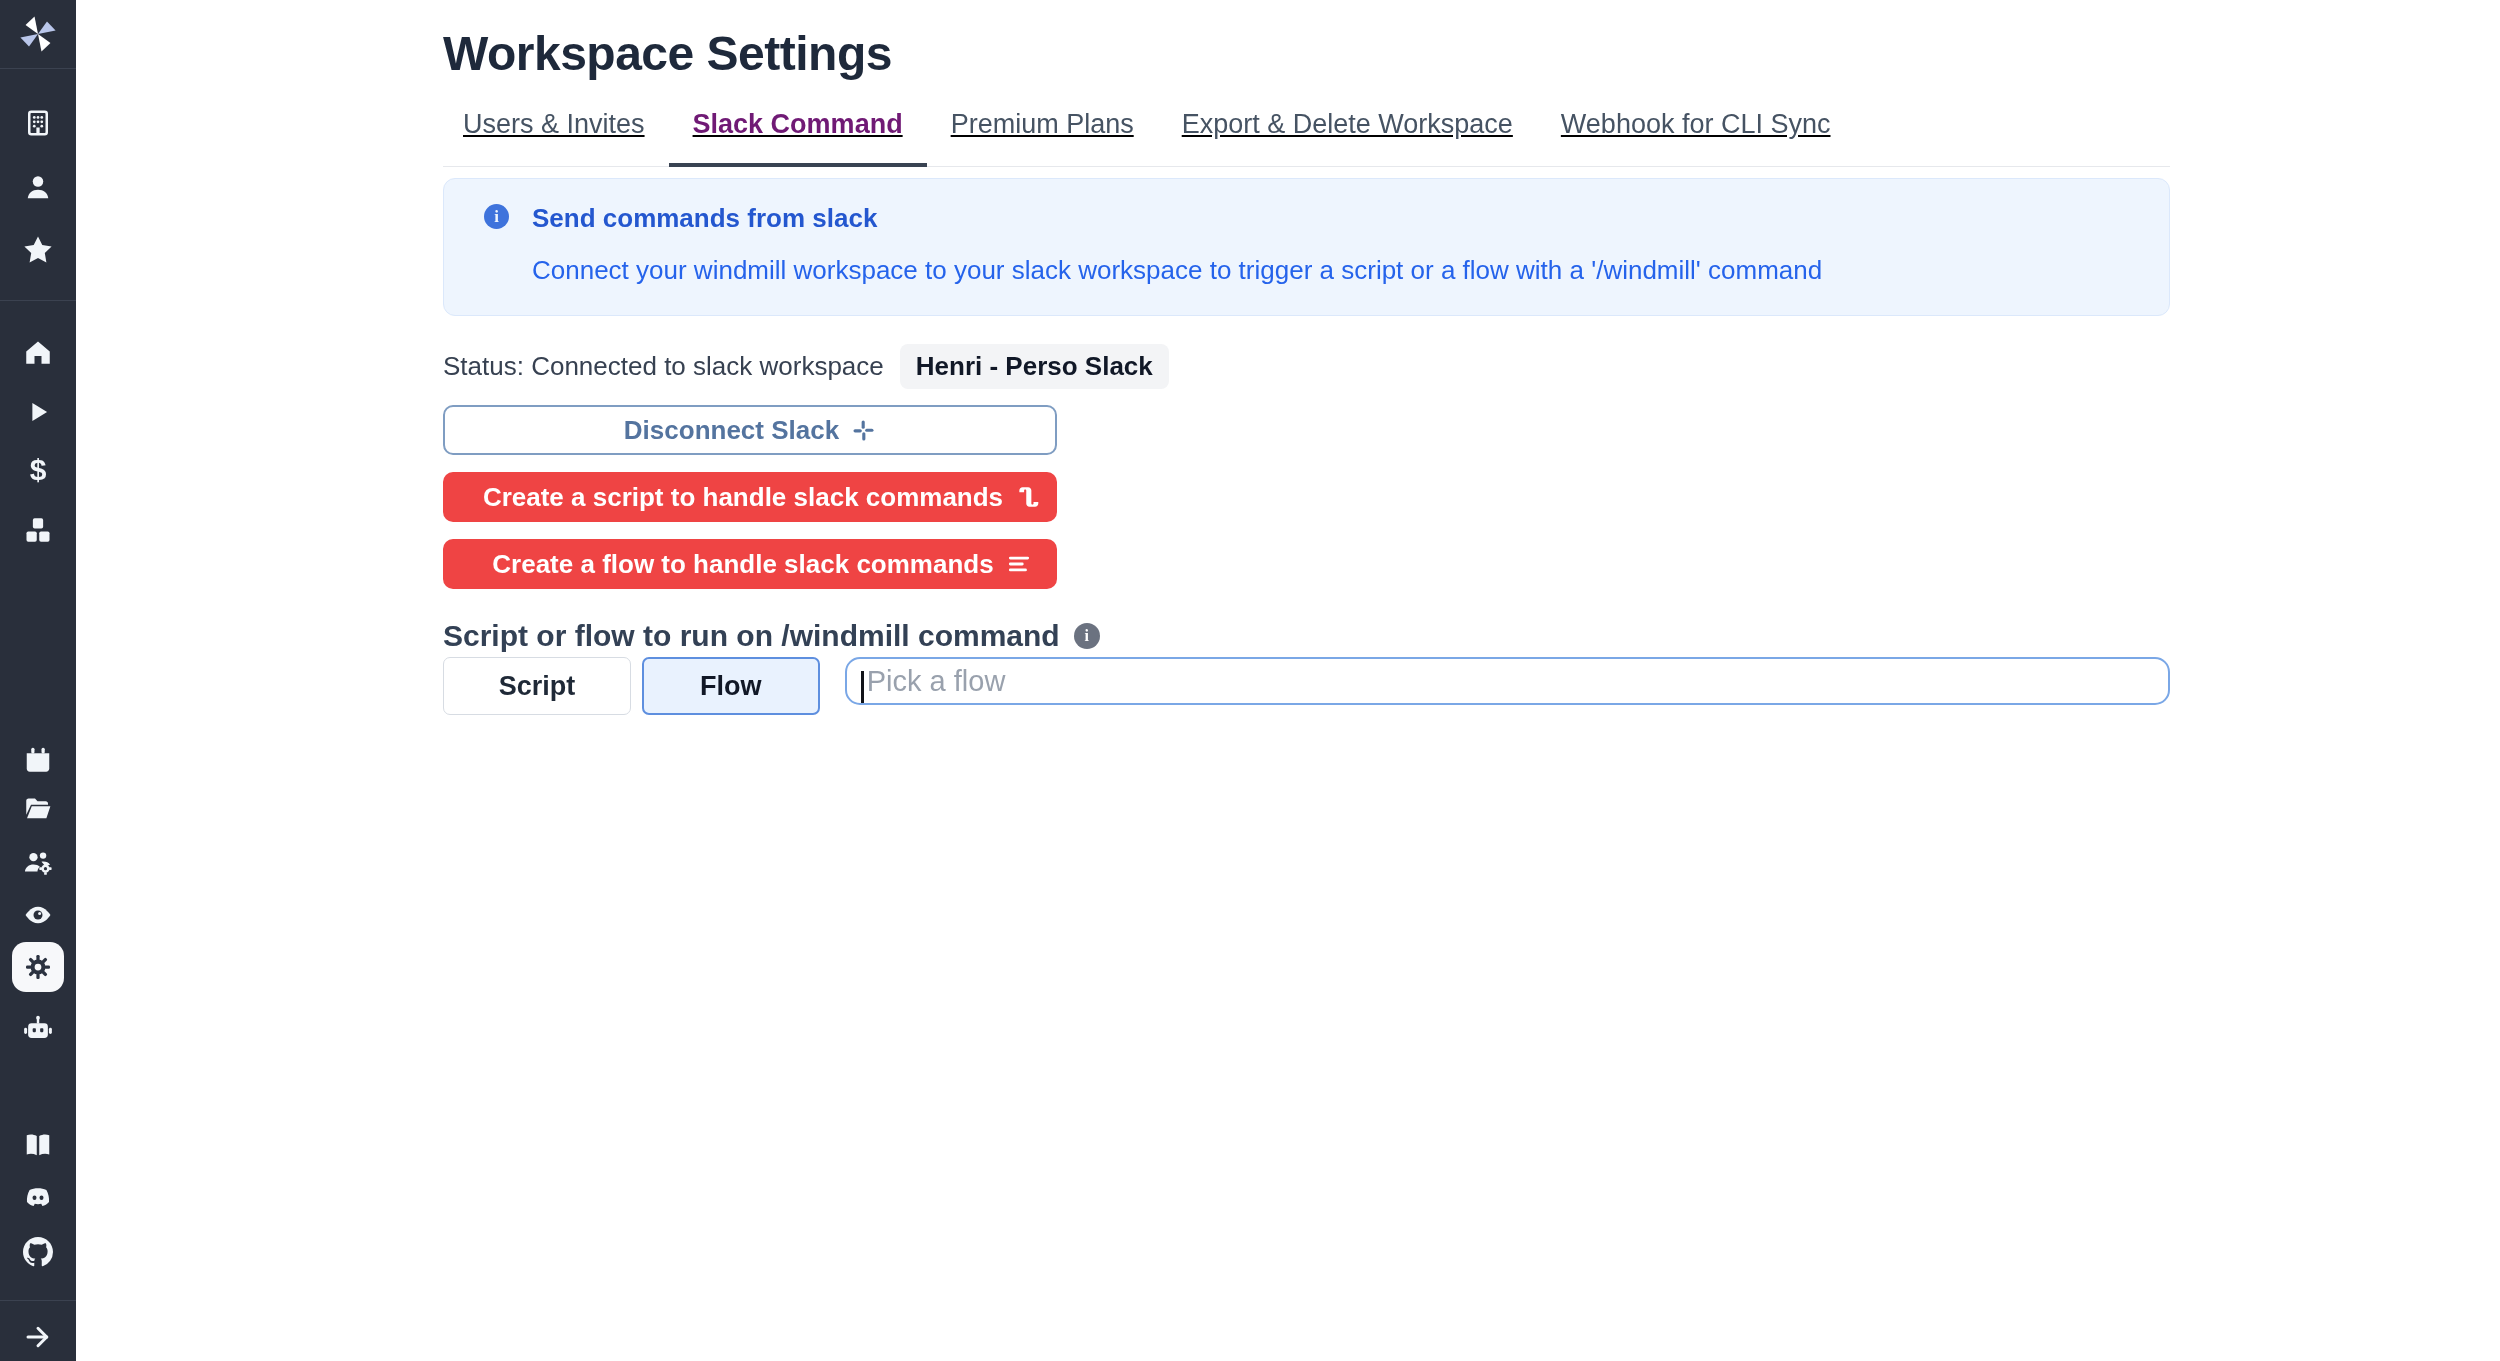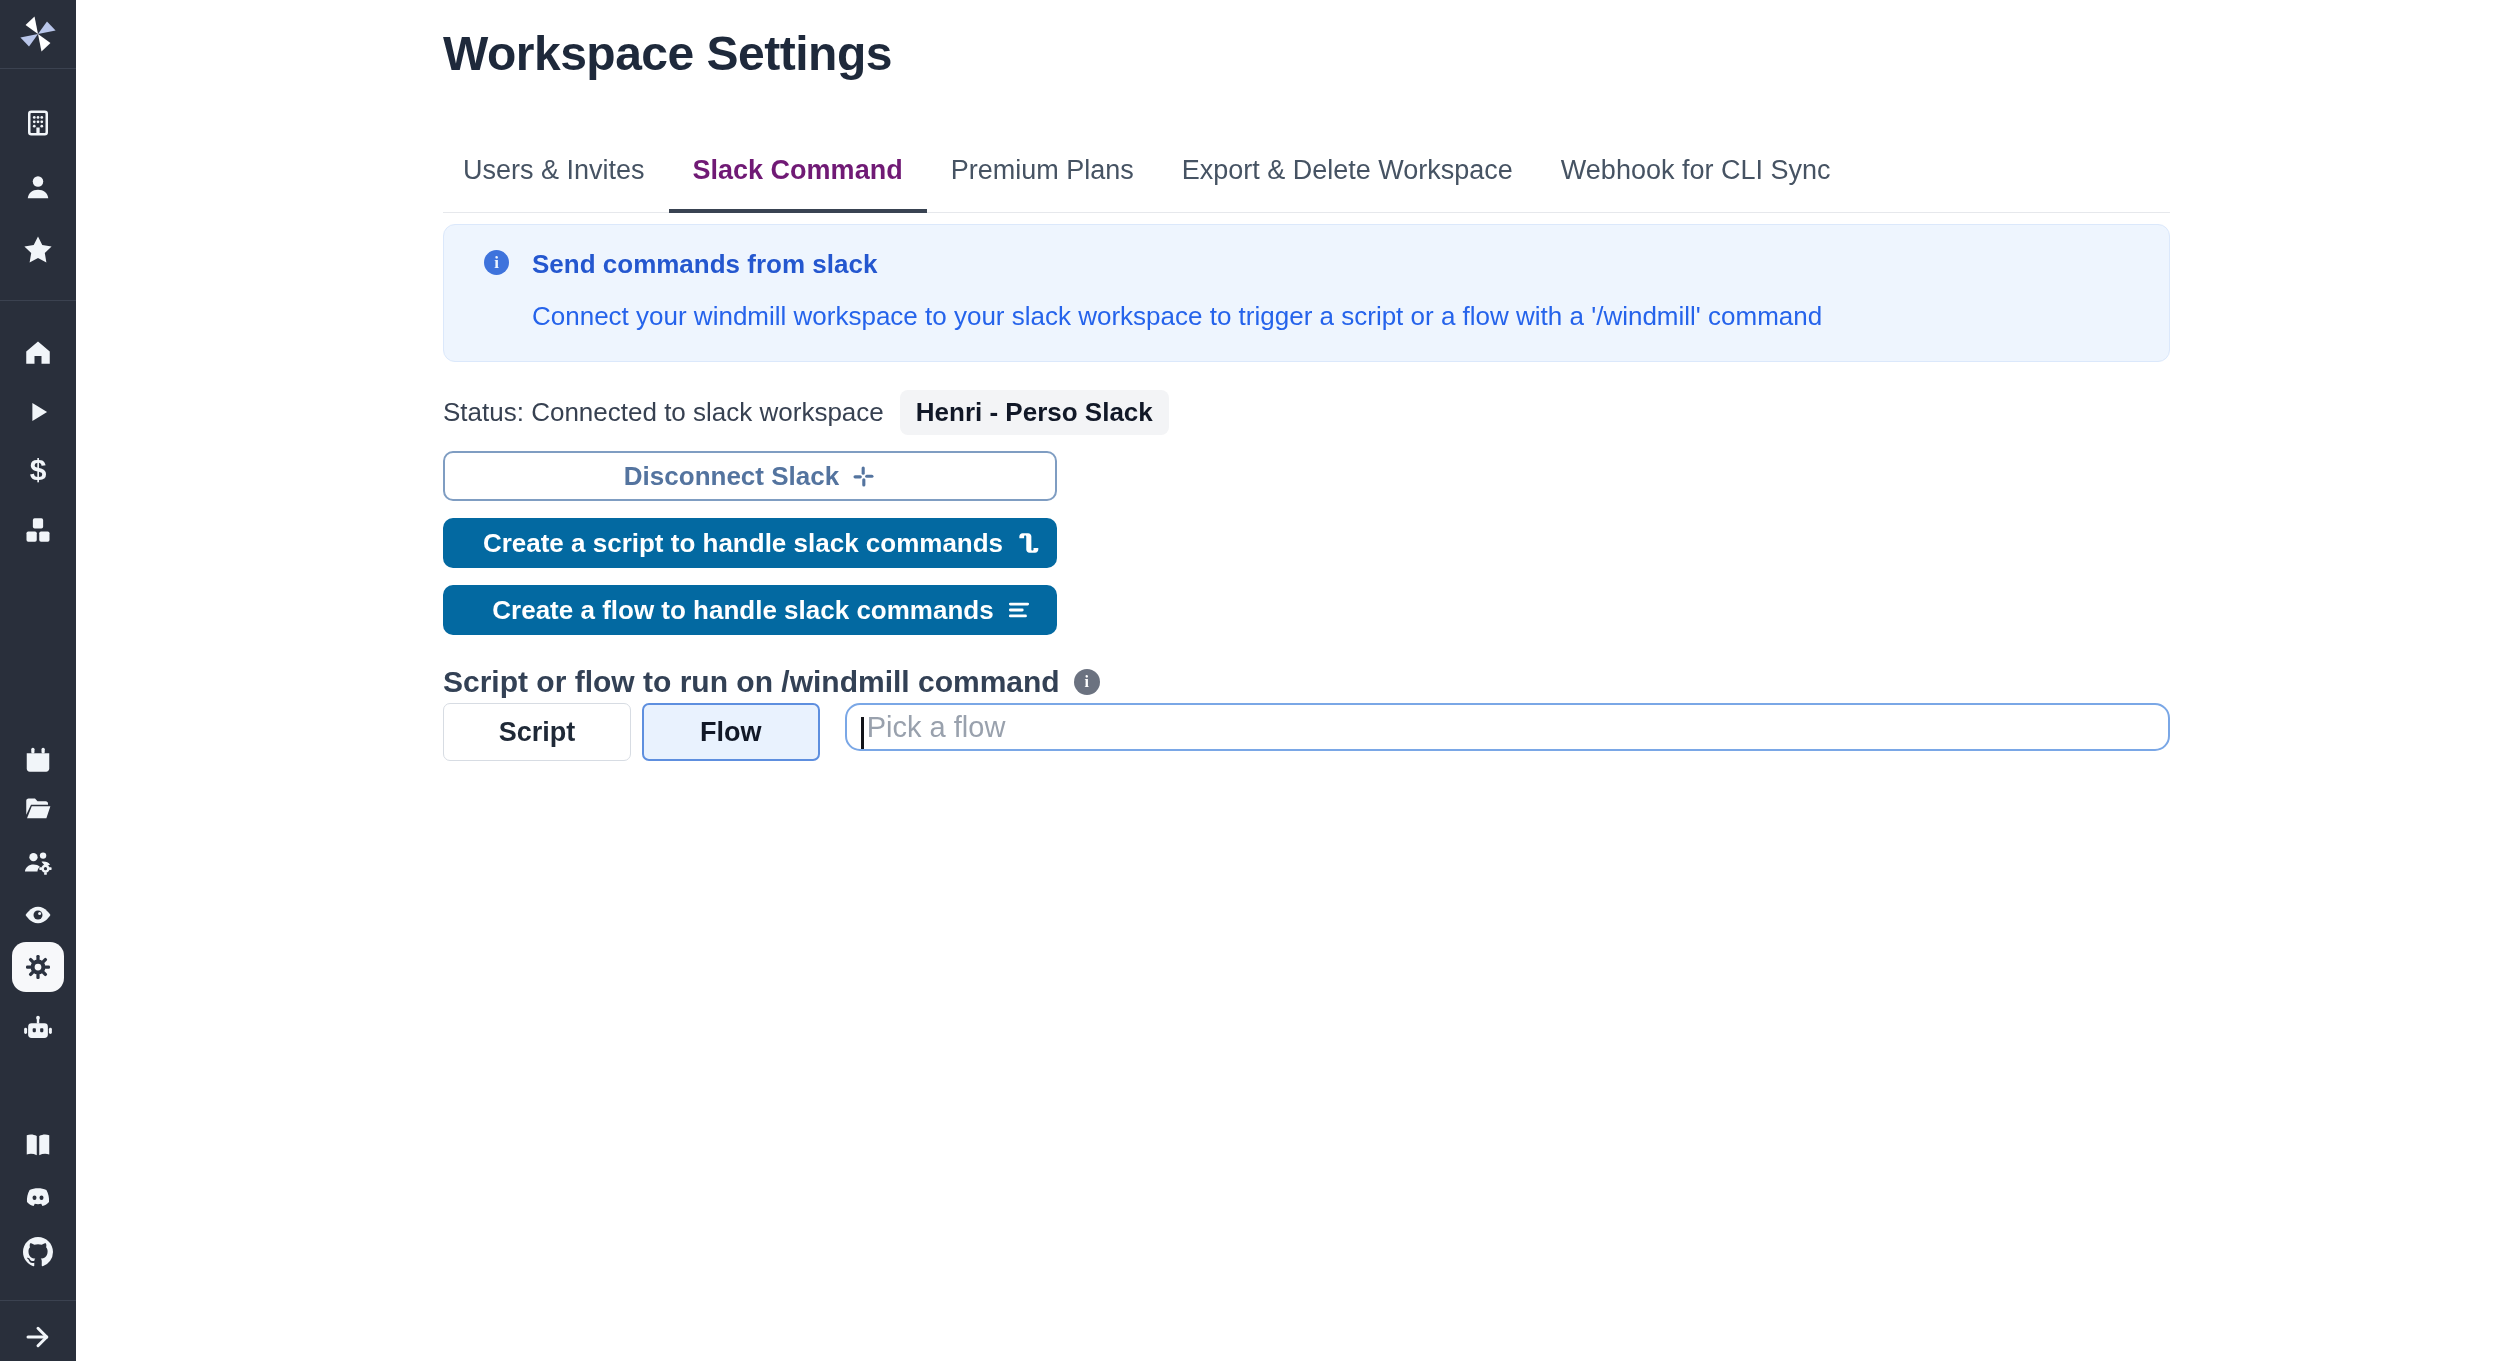--- a/index.html
+++ b/index.html
@@ -14,21 +14,21 @@
   .gear-pill { position:absolute; left:12px; width:52px; height:50px; background:#f7f8fa; border-radius:14px;
                display:flex; align-items:center; justify-content:center; border:none; cursor:pointer; }
   .dollar { color:#f1f5f9; font-size:30px; font-weight:700; line-height:1; }
 
   
   .main { margin-left:76px; height:1361px; }
   .container { width:1727px; margin-left:367px; padding-top:26px; position:relative; }
 
   .page-title { font-size:48px; font-weight:700; color:#1e293b; letter-spacing:-0.5px; }
 
-  .tabs { display:flex; margin-top:74px; border-bottom:1px solid #e6e8ec; }
+  .tabs { display:flex; margin-top:28px; border-bottom:1px solid #e6e8ec;text-decoration:underline; }
   .tab { background:none; border:none; cursor:pointer; font-family:inherit;
          font-size:27px; font-weight:500; color:#465363; padding:0 24px 26px 24px; position:relative; }
   .tab:first-child { padding-left:20px; }
   .tab.active { color:#701a75; font-weight:600; }
   .tab.active::after { content:""; position:absolute; left:0; right:0; bottom:-1px; height:4px; background:#394352; }
 
   .banner { margin-top:11px; height:138px; background:#eef5fe; border:1px solid #dbe8fb; border-radius:12px;
             padding:24px 30px 0 40px; display:flex; }
   .banner-icon { width:25px; height:25px; border-radius:50%; background:#3e73dc; color:#eef5fe;
                  display:flex; align-items:center; justify-content:center;
@@ -40,21 +40,21 @@
 
   .status-row { margin-top:28px; display:flex; align-items:center; }
   .status-label { font-size:26px; color:#374151; }
   .status-badge { margin-left:16px; background:#f3f4f6; border-radius:8px; padding:7px 16px;
                   font-size:26px; font-weight:700; color:#111827; }
 
   .actions { margin-top:16px; width:614px; display:flex; flex-direction:column; gap:17px; }
   .btn { height:50px; border-radius:10px; font-family:inherit; font-size:26px; font-weight:700;
          display:flex; align-items:center; justify-content:center; gap:12px; cursor:pointer; }
   .btn-outline { background:#ffffff; border:2px solid #7f9dc2; color:#54749f; }
-  .btn-primary { background:#0369a1; border:none; color:#ffffff;padding-left:24px; }
+  .btn-primary { background:#ef4444; border:none; color:#ffffff;padding-left:24px; }
 
   .runner-heading-row { margin-top:30px; display:flex; align-items:center; gap:14px; }
   .runner-heading { font-size:30px; font-weight:700; color:#334155; }
   .tooltip-dot { width:26px; height:26px; border-radius:50%; background:#6b7280; color:#ffffff; border:none;
                  display:flex; align-items:center; justify-content:center; cursor:pointer;
                  font-size:16px; font-weight:700; font-family:"Liberation Serif","DejaVu Serif",serif; }
 
   .picker-row { margin-top:4px; display:flex; align-items:flex-start; }
   .toggle { height:58px; border-radius:7px; font-family:inherit; font-size:27px; color:#1f2937;
             display:flex; align-items:center; justify-content:center; cursor:pointer;font-weight:bold; }

